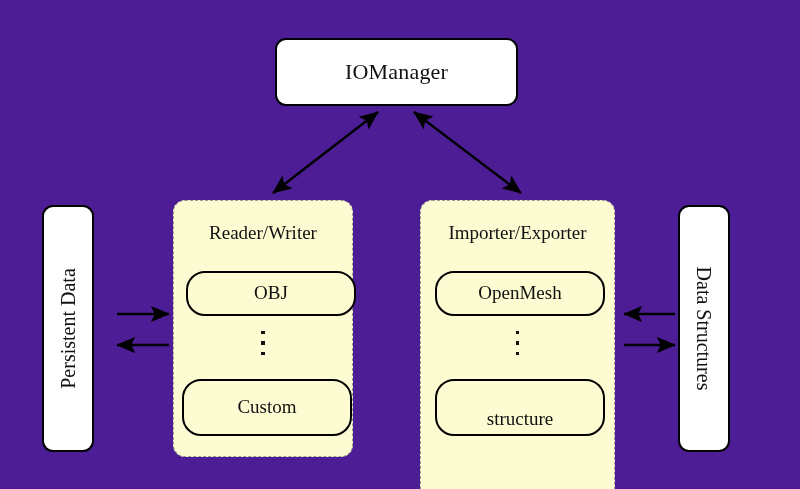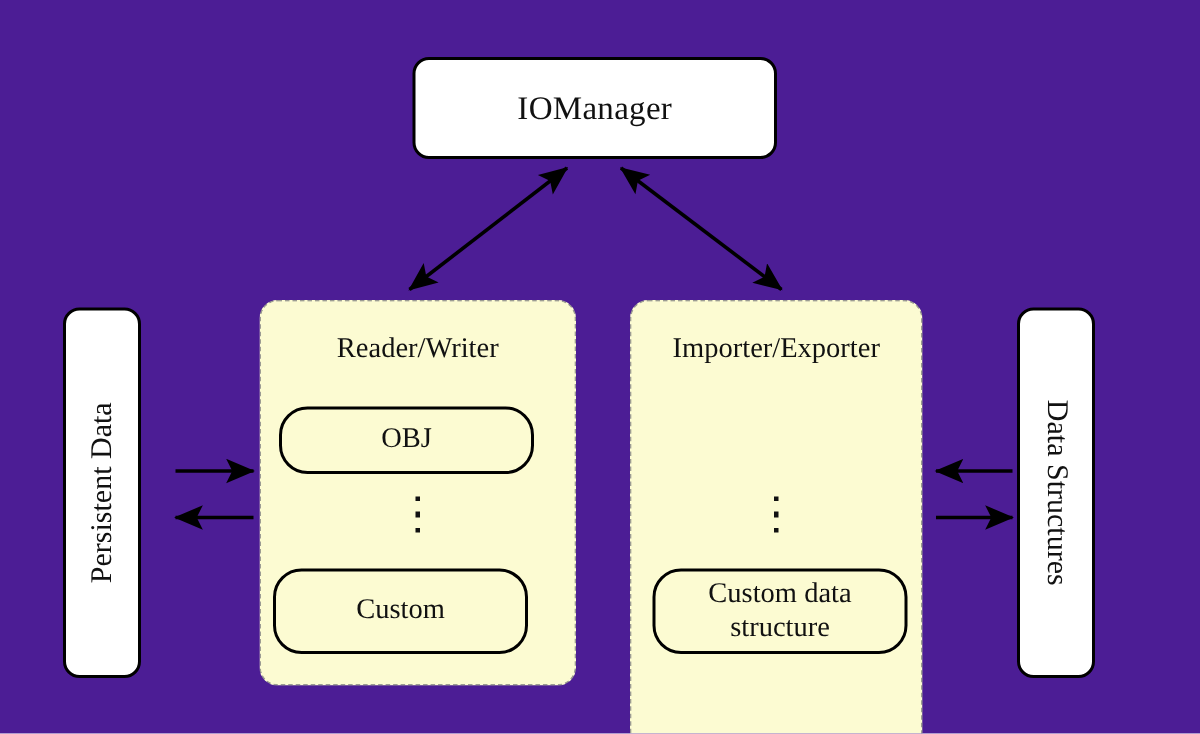--- a/index.html
+++ b/index.html
@@ -73,21 +73,21 @@
   .group-panel {
     position: absolute;
     box-sizing: border-box;
     background: #fcfbd2;
     border: 1.6px dashed #9c9c93;
     border-radius: 12px;
   }
   #reader-writer-panel {
     left: 173px;
     top: 200px;
-    width: 211px;
+    width: 180px;
     height: 257px;
   }
   #importer-exporter-panel {
     left: 420px;
     top: 200px;
     width: 195px;
     height: 333px;
   }
   .panel-title {
     position: absolute;
@@ -213,28 +213,31 @@
     <div class="entry-box" id="entry-custom-file-format">
       <span class="entry-label">
         <span>Custom</span><br>
       </span>
     </div>
   </div>
 
   <div class="group-panel" id="importer-exporter-panel">
     <div class="panel-title">Importer/Exporter</div>
 
+    <div class="entry-box" id="entry-openmesh">
+      <span class="entry-label">OpenMesh</span>
+    </div>
 
     <div class="vdots">
       <span></span>
       <span></span>
       <span></span>
     </div>
 
     <div class="entry-box" id="entry-custom-data-structure">
       <span class="entry-label">
-        <span>Custom data</span><br>
+        <br>
         <span>structure</span>
       </span>
     </div>
   </div>
 
 </div>
 
 </body></html>

